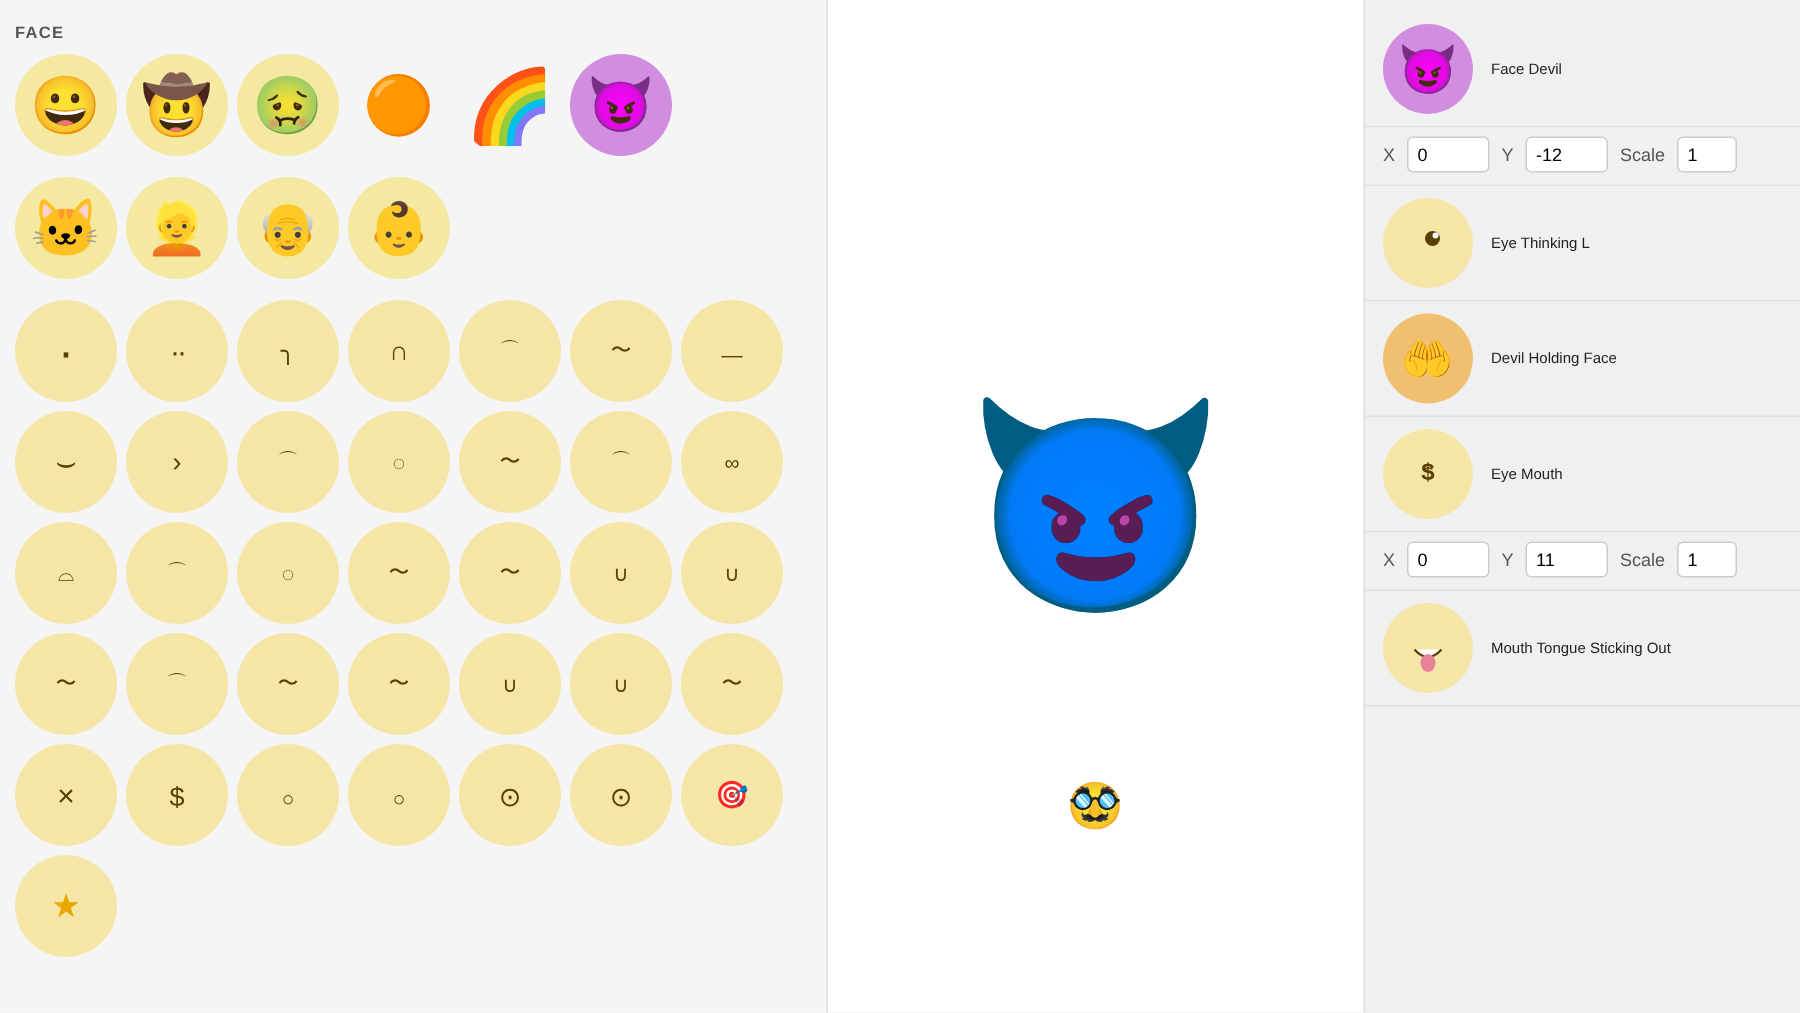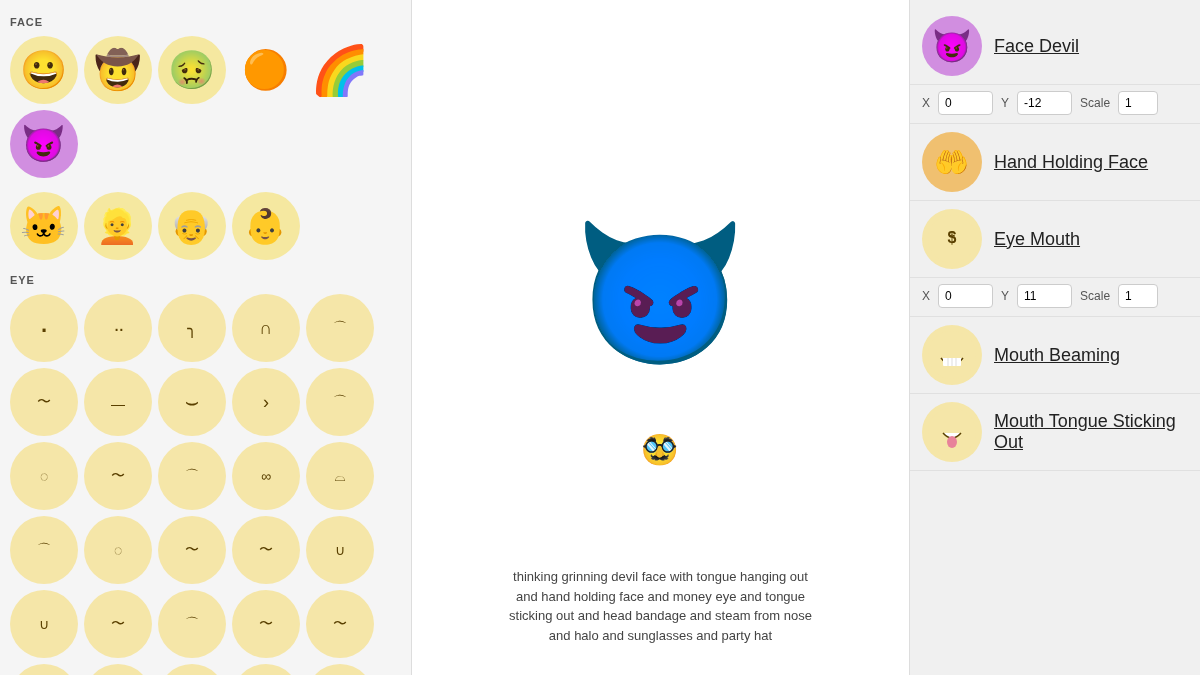--- a/index.html
+++ b/index.html
@@ -7,21 +7,21 @@
       font-family: -apple-system, BlinkMacSystemFont, 'Segoe UI', sans-serif;
       background: #f0f0f0;
       display: flex;
       height: 675px;
       overflow: hidden;
       font-size: 13px;
     }
 
     
     #left-panel {
-      width: 412px;
+      width: 552px;
       background: #f5f5f5;
       overflow-y: auto;
       padding: 12px 10px;
       border-right: 1px solid #ddd;
     }
     .section-label {
       font-size: 11px;
       font-weight: 700;
       color: #555;
       letter-spacing: 0.08em;
@@ -123,24 +123,23 @@
       border-radius: 50%;
       background: #f5e6a8;
       display: flex;
       align-items: center;
       justify-content: center;
       font-size: 32px;
       flex-shrink: 0;
       overflow: hidden;
     }
     .right-item-label {
-      font-size: 18px;
+      font-size: 10px;
       color: #222;
       font-weight: 400;
-      text-decoration: underline;
     }
 
     .xy-row {
       display: flex;
       align-items: center;
       gap: 8px;
       padding: 6px 12px 8px;
       background: #f0f0f0;
       border-bottom: 1px solid #e0e0e0;
     }
@@ -197,21 +196,20 @@
     <div class="emoji-item" style="background:transparent; font-size:48px;">🌈</div>
     <div class="emoji-item" style="background:#d18ee0; font-size:36px;">😈</div>
   </div>
   <div class="emoji-grid">
     <div class="emoji-item">🐱</div>
     <div class="emoji-item" style="font-size:34px;">👱</div>
     <div class="emoji-item" style="font-size:34px;">👴</div>
     <div class="emoji-item" style="font-size:34px;">👶</div>
   </div>
 
-  <div class="section-label">EYE</div>
   <div class="emoji-grid">
 
     <div class="emoji-item eye-item">
         <span class="eye-dot"></span>
       </div>
     <div class="emoji-item eye-item">
         <span class="eye-dots"></span>
       </div>
     <div class="emoji-item eye-item">
         <span style="font-size:16px;color:#5a4000;">╮</span>
@@ -324,45 +322,54 @@
 </div>
 
 <div id="middle-panel">
   <div id="canvas-area">
     <div id="main-emoji">
       
       <span style="font-size:140px; filter: hue-rotate(260deg) saturate(1.5);">😈</span>
     </div>
     <div id="mini-emoji" style="bottom:100px; font-size:30px;">🥸</div>
   </div>
-  <div id="description-text">thinking grinning devil face with tongue hanging out and hand holding face and money eye and tongue sticking out and head bandage and steam from nose and halo and sunglasses and party hat</div>
 </div>
 
 <div id="right-panel">
 
   <div class="right-item">
     <div class="right-item-thumb" style="background:#d18ee0; font-size:32px;">😈</div>
     <span class="right-item-label">Face Devil</span>
   </div>
 
   <div class="xy-row">
     <span class="xy-label">X</span>
     <input class="xy-input" value="0" type="text" style="">
     <span class="xy-label">Y</span>
     <input class="xy-input" value="-12" type="text" style="">
     <span class="scale-label">Scale</span>
     <input class="scale-input" value="1" type="text" style="">
   </div>
 
+  <div class="right-item">
+    <div class="right-item-thumb">
+      <svg width="50" height="50" viewBox="0 0 50 50">
+        <circle cx="25" cy="25" r="24" fill="#f5e6a8"></circle>
+        <circle cx="28" cy="22" r="5" fill="#5a4000"></circle>
+        <circle cx="30" cy="20" r="2" fill="white"></circle>
+      </svg>
+    </div>
+    <span class="right-item-label">Eye Thinking L</span>
+  </div>
 
   <div class="right-item">
     <div class="right-item-thumb" style="font-size:28px; background: #f0c070;">
       🤲
     </div>
-    <span class="right-item-label">Hand Holding Face</span>
+    <span class="right-item-label">Devil Holding Face</span>
   </div>
 
   <div class="right-item">
     <div class="right-item-thumb">
       <svg width="50" height="50" viewBox="0 0 50 50">
         <circle cx="25" cy="25" r="24" fill="#f5e6a8"></circle>
         <text x="25" y="29" text-anchor="middle" font-size="16" fill="#5a4000" font-weight="bold">$</text>
         <path d="M22 22 Q25 20 28 22" stroke="#5a4000" stroke-width="1" fill="none"></path>
       </svg>
     </div>
@@ -370,33 +377,20 @@
   </div>
   <div class="xy-row">
     <span class="xy-label">X</span>
     <input class="xy-input" value="0" type="text" style="">
     <span class="xy-label">Y</span>
     <input class="xy-input" value="11" type="text" style="">
     <span class="scale-label">Scale</span>
     <input class="scale-input" value="1" type="text" style="">
   </div>
 
-  <div class="right-item">
-    <div class="right-item-thumb">
-      <svg width="50" height="50" viewBox="0 0 50 50">
-        <circle cx="25" cy="25" r="24" fill="#f5e6a8"></circle>
-        <path d="M14 28 Q25 42 36 28" stroke="#5a4000" stroke-width="1.5" fill="#fff"></path>
-        <rect x="16" y="28" width="18" height="8" rx="1" fill="white"></rect>
-        <line x1="21" y1="28" x2="21" y2="36" stroke="#ddd" stroke-width="1"></line>
-        <line x1="25" y1="28" x2="25" y2="36" stroke="#ddd" stroke-width="1"></line>
-        <line x1="29" y1="28" x2="29" y2="36" stroke="#ddd" stroke-width="1"></line>
-      </svg>
-    </div>
-    <span class="right-item-label">Mouth Beaming</span>
-  </div>
 
   <div class="right-item">
     <div class="right-item-thumb">
       <svg width="50" height="50" viewBox="0 0 50 50">
         <circle cx="25" cy="25" r="24" fill="#f5e6a8"></circle>
         <path d="M16 26 Q25 36 34 26" stroke="#5a4000" stroke-width="1.5" fill="white"></path>
         <ellipse cx="25" cy="35" rx="5" ry="6" fill="#e8829a"></ellipse>
       </svg>
     </div>
     <span class="right-item-label">Mouth Tongue Sticking Out</span>

